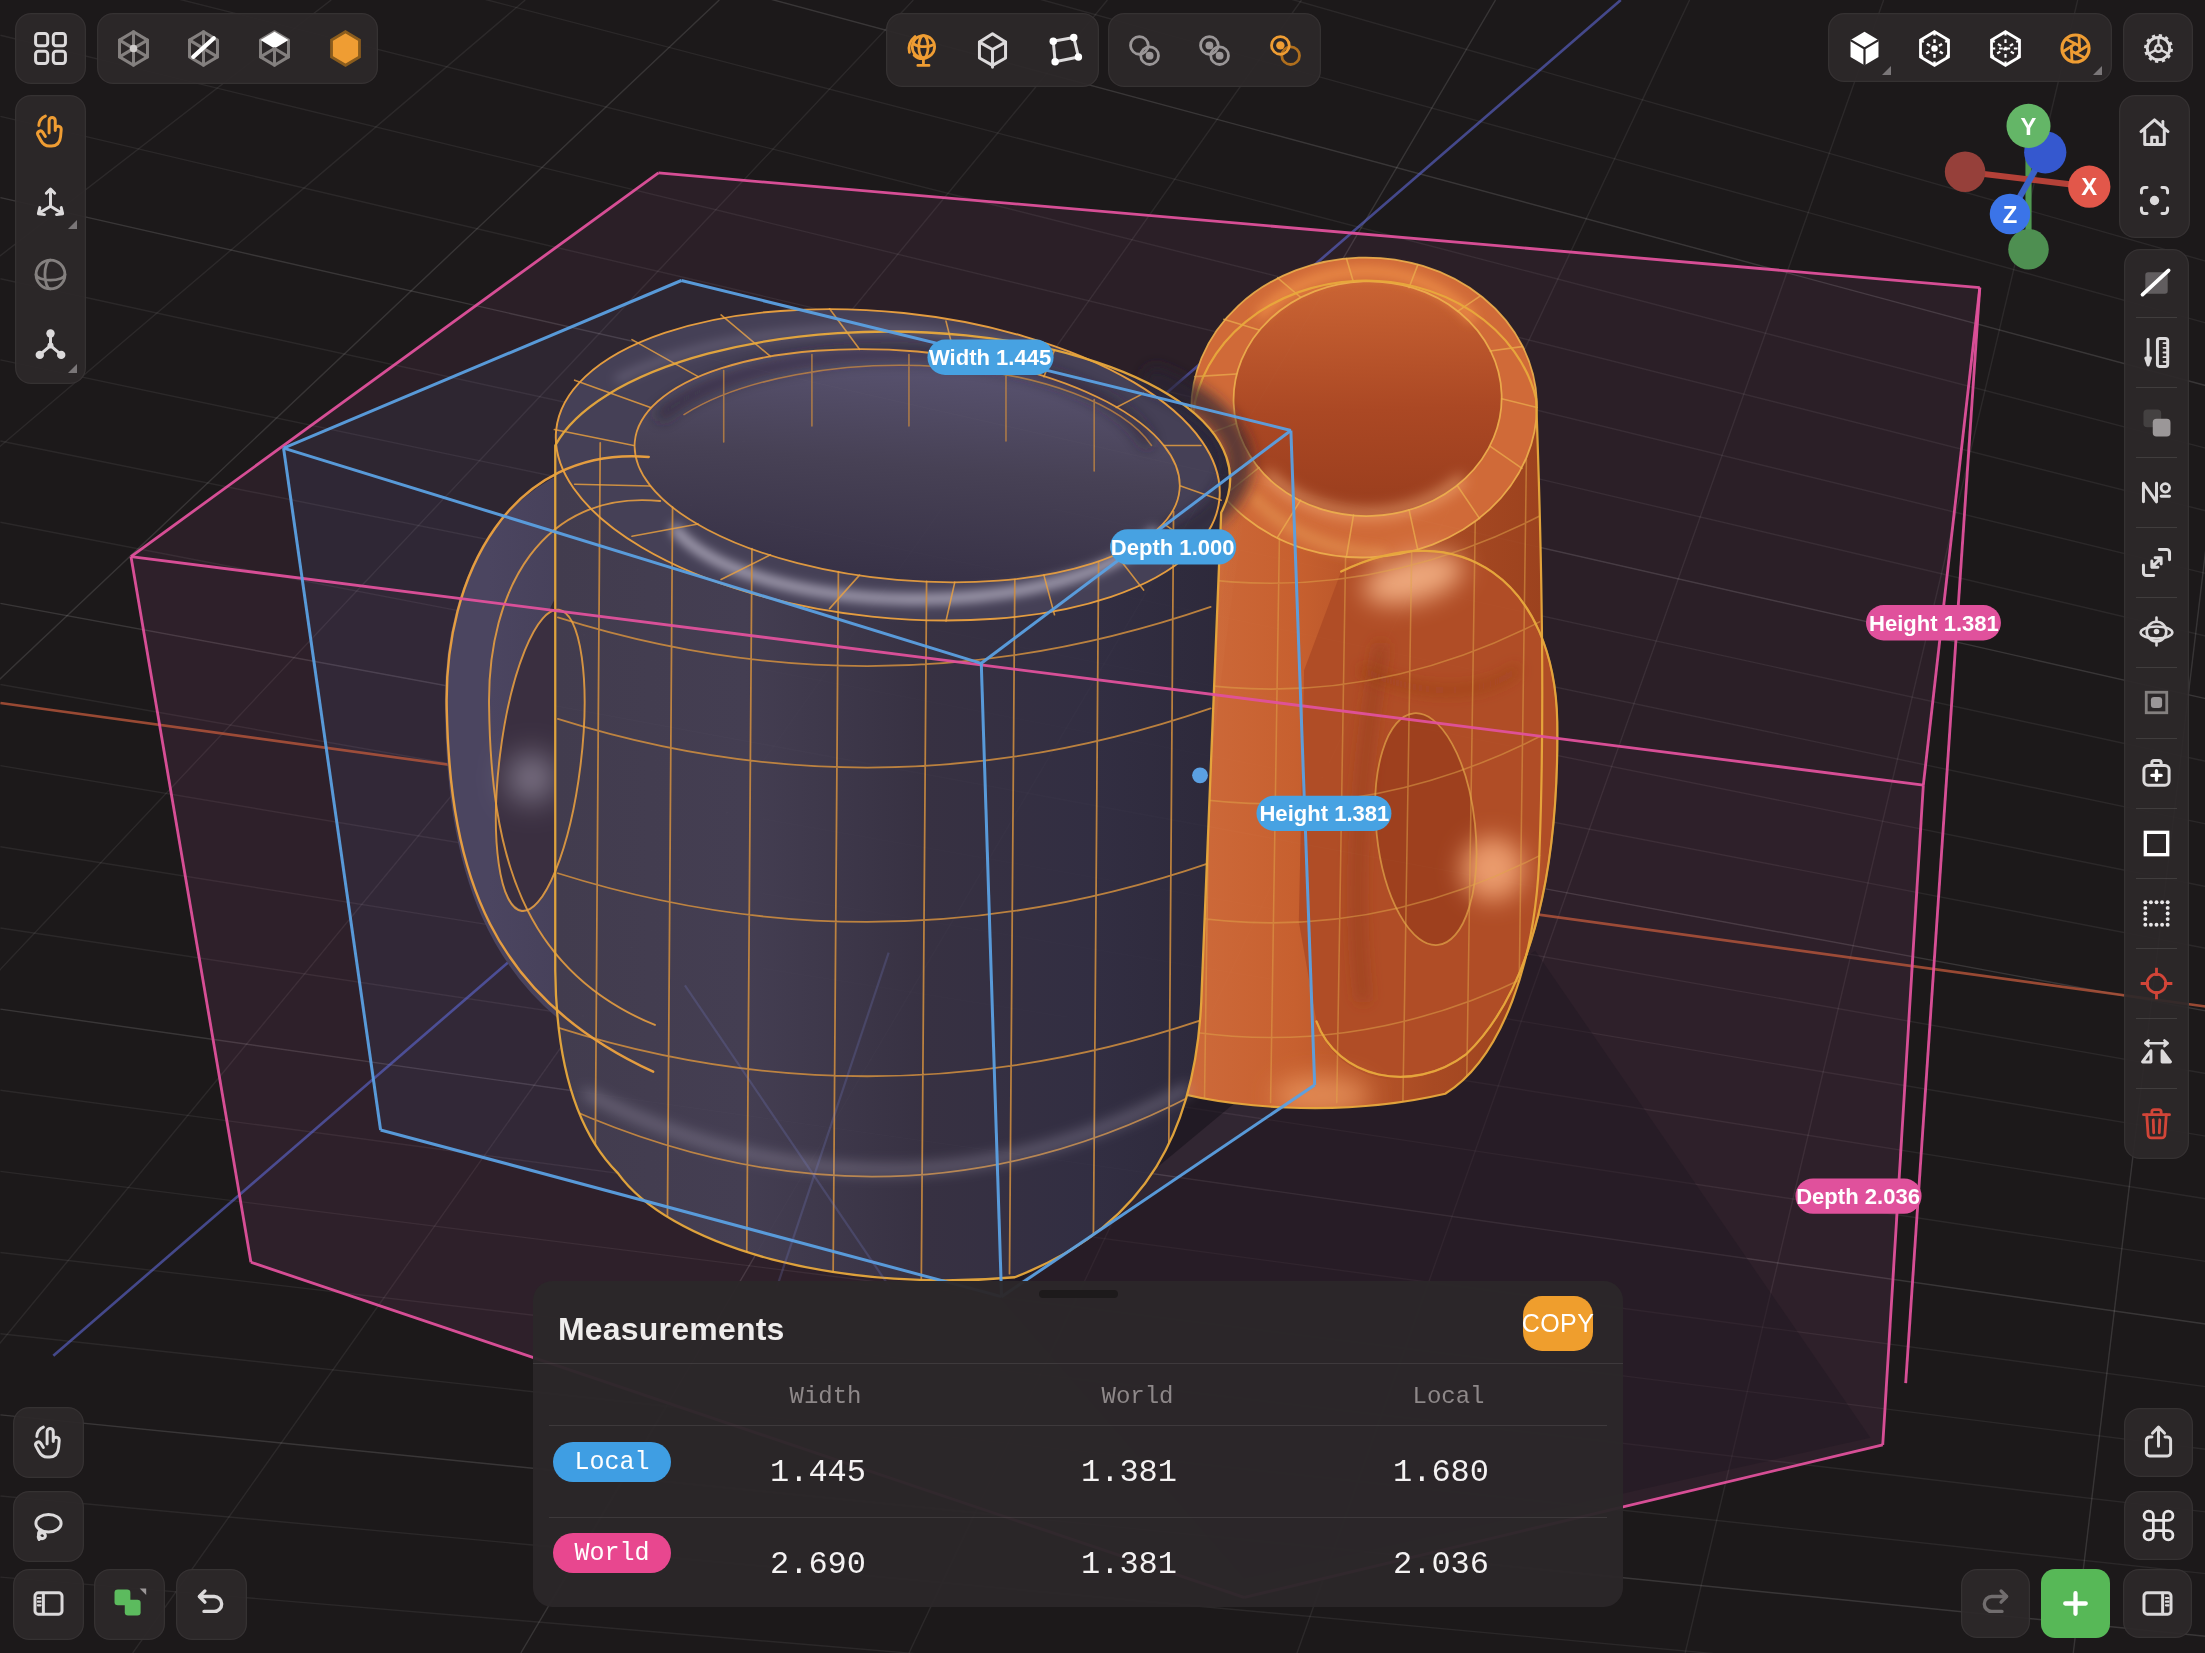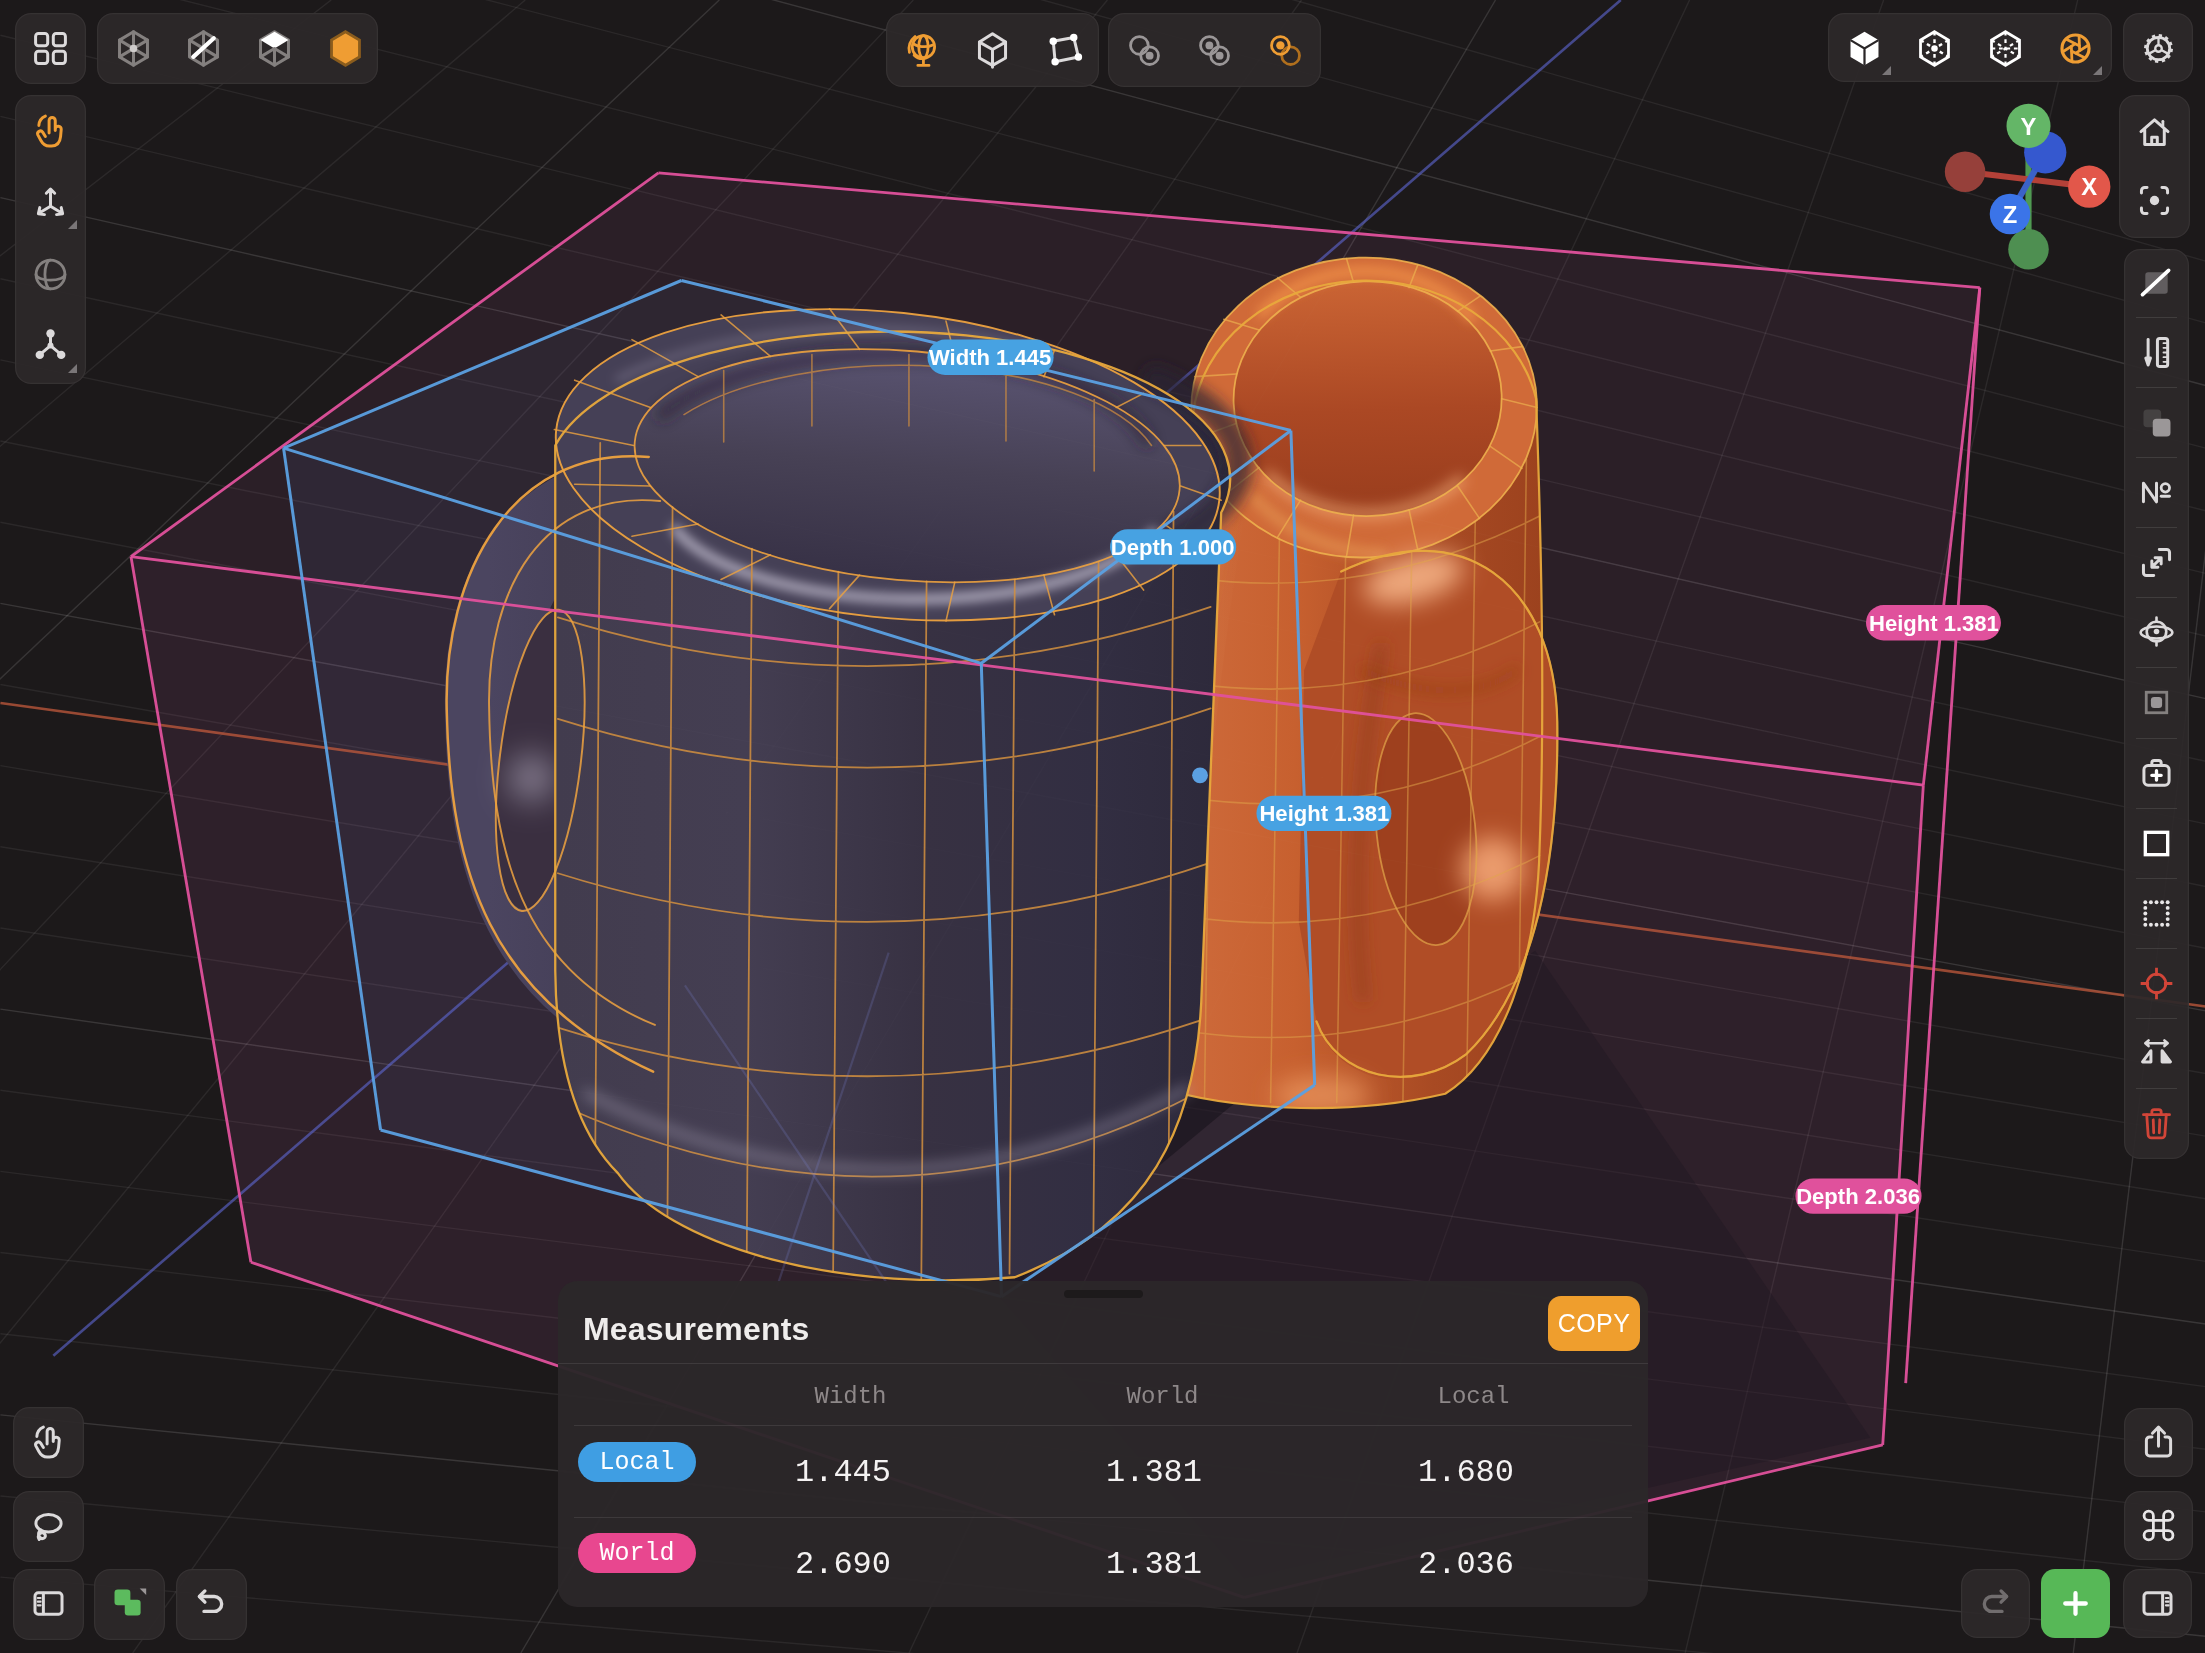--- a/index.html
+++ b/index.html
@@ -7,26 +7,26 @@
   font-family:"Liberation Sans", sans-serif; }
 #scene { position:absolute; left:0; top:0; }
 .panel { position:absolute; background:rgba(44,40,41,0.92); border-radius:16px;
   box-shadow: inset 0 0 0 1.3px rgba(255,255,255,0.05); }
 .btn { position:absolute; display:flex; align-items:center; justify-content:center; }
 .tri { position:absolute; right:8px; bottom:8px; width:0; height:0;
   border-left:9.7px solid transparent; border-bottom:9.7px solid #8f8b8c; opacity:0.8; }
 .sep { position:absolute; height:1.3px; background:rgba(255,255,255,0.10); }
 .greenbtn { background:#57b857; display:flex; align-items:center; justify-content:center; }
 .greenbtn.panel { box-shadow:none; border-radius:14px; }
-.mpanel { position:absolute; left:558px; top:1281px; width:1090px; height:326px;
+.mpanel { position:absolute; left:533px; top:1281px; width:1090px; height:326px;
   background:rgba(43,39,41,0.97); border-radius:19.4px; }
 .mhandle { position:absolute; left:506px; top:8.8px; width:79px; height:8px; border-radius:4.4px; background:#1d1a1b; }
 .mtitle { position:absolute; left:25px; top:30px; font-size:32px; font-weight:bold; color:#efedec; letter-spacing:0.2px; }
-.mcopy { position:absolute; left:990px; top:15px; width:92px; height:55px; background:#ef9e2d;
-  border-radius:13px; color:#ffffff; font-size:25px; display:flex; align-items:center; justify-content:center; letter-spacing:0.4px; }
+.mcopy { position:absolute; left:990px; top:15px; width:70px; height:55px; background:#ef9e2d;
+  border-radius:19px; color:#ffffff; font-size:25px; display:flex; align-items:center; justify-content:center; letter-spacing:0.4px; }
 .msep { position:absolute; left:0; right:0; height:1.3px; background:rgba(255,255,255,0.09); }
 .msep2 { position:absolute; left:16px; right:16px; height:1.3px; background:rgba(255,255,255,0.09); }
 .mhead { position:absolute; width:141px; text-align:center; top:102px; font-family:"Liberation Mono", monospace;
   font-size:24px; color:#8e8889; }
 .mpill { position:absolute; left:20px; width:118px; height:40px; border-radius:28px; color:#fff;
   font-family:"Liberation Mono", monospace; font-size:25px; display:flex; align-items:center; justify-content:center; }
 .mval { position:absolute; width:176px; text-align:right; font-family:"Liberation Mono", monospace;
   font-size:32px; color:#f4f2f2; }
 </style></head>
 <body>

